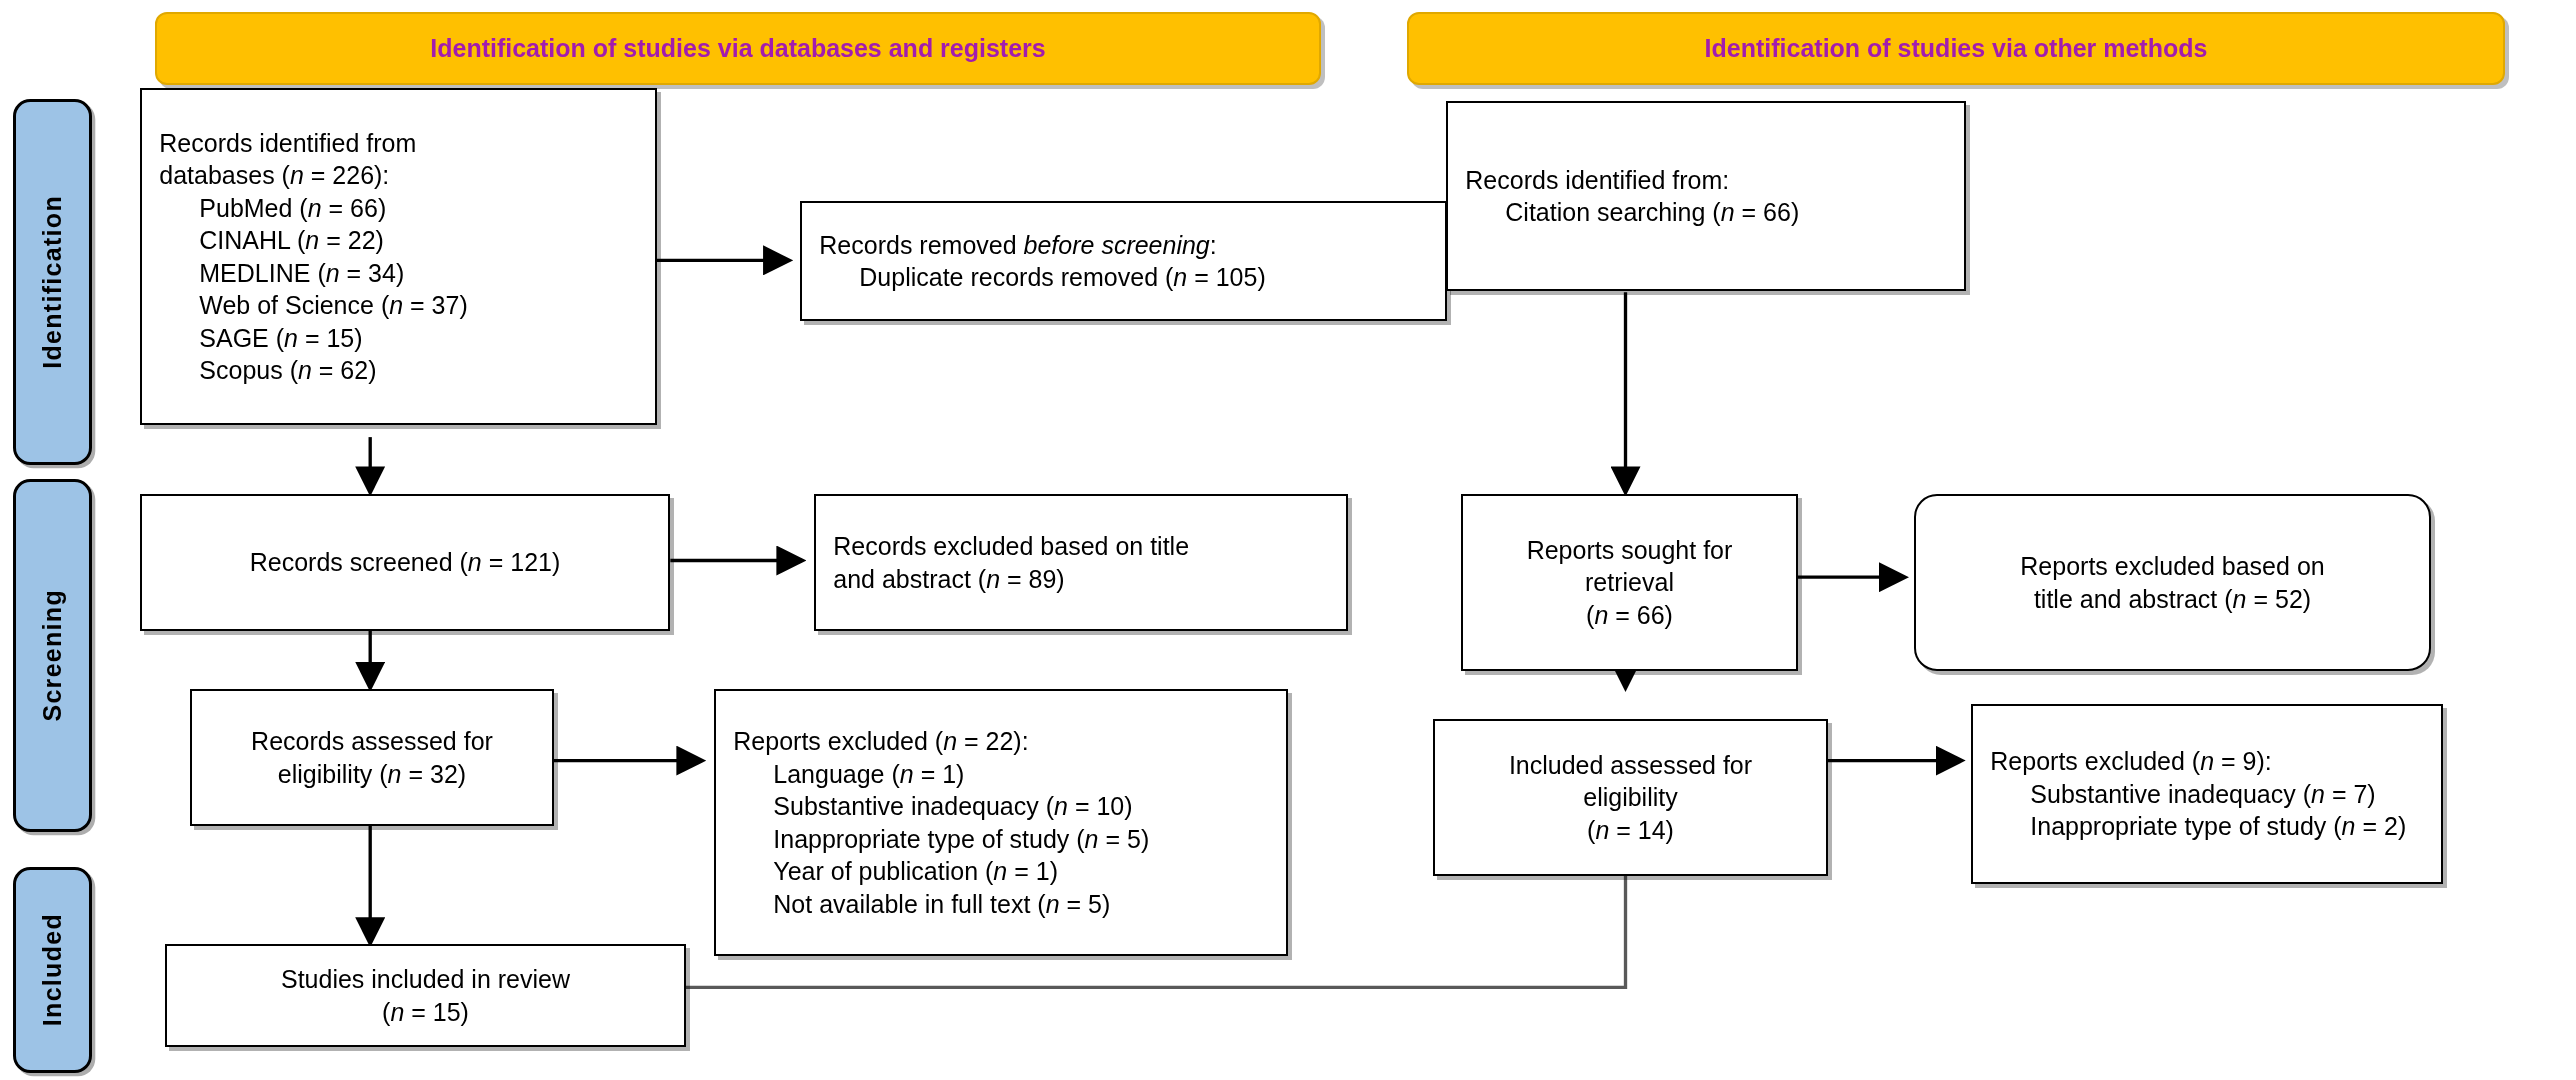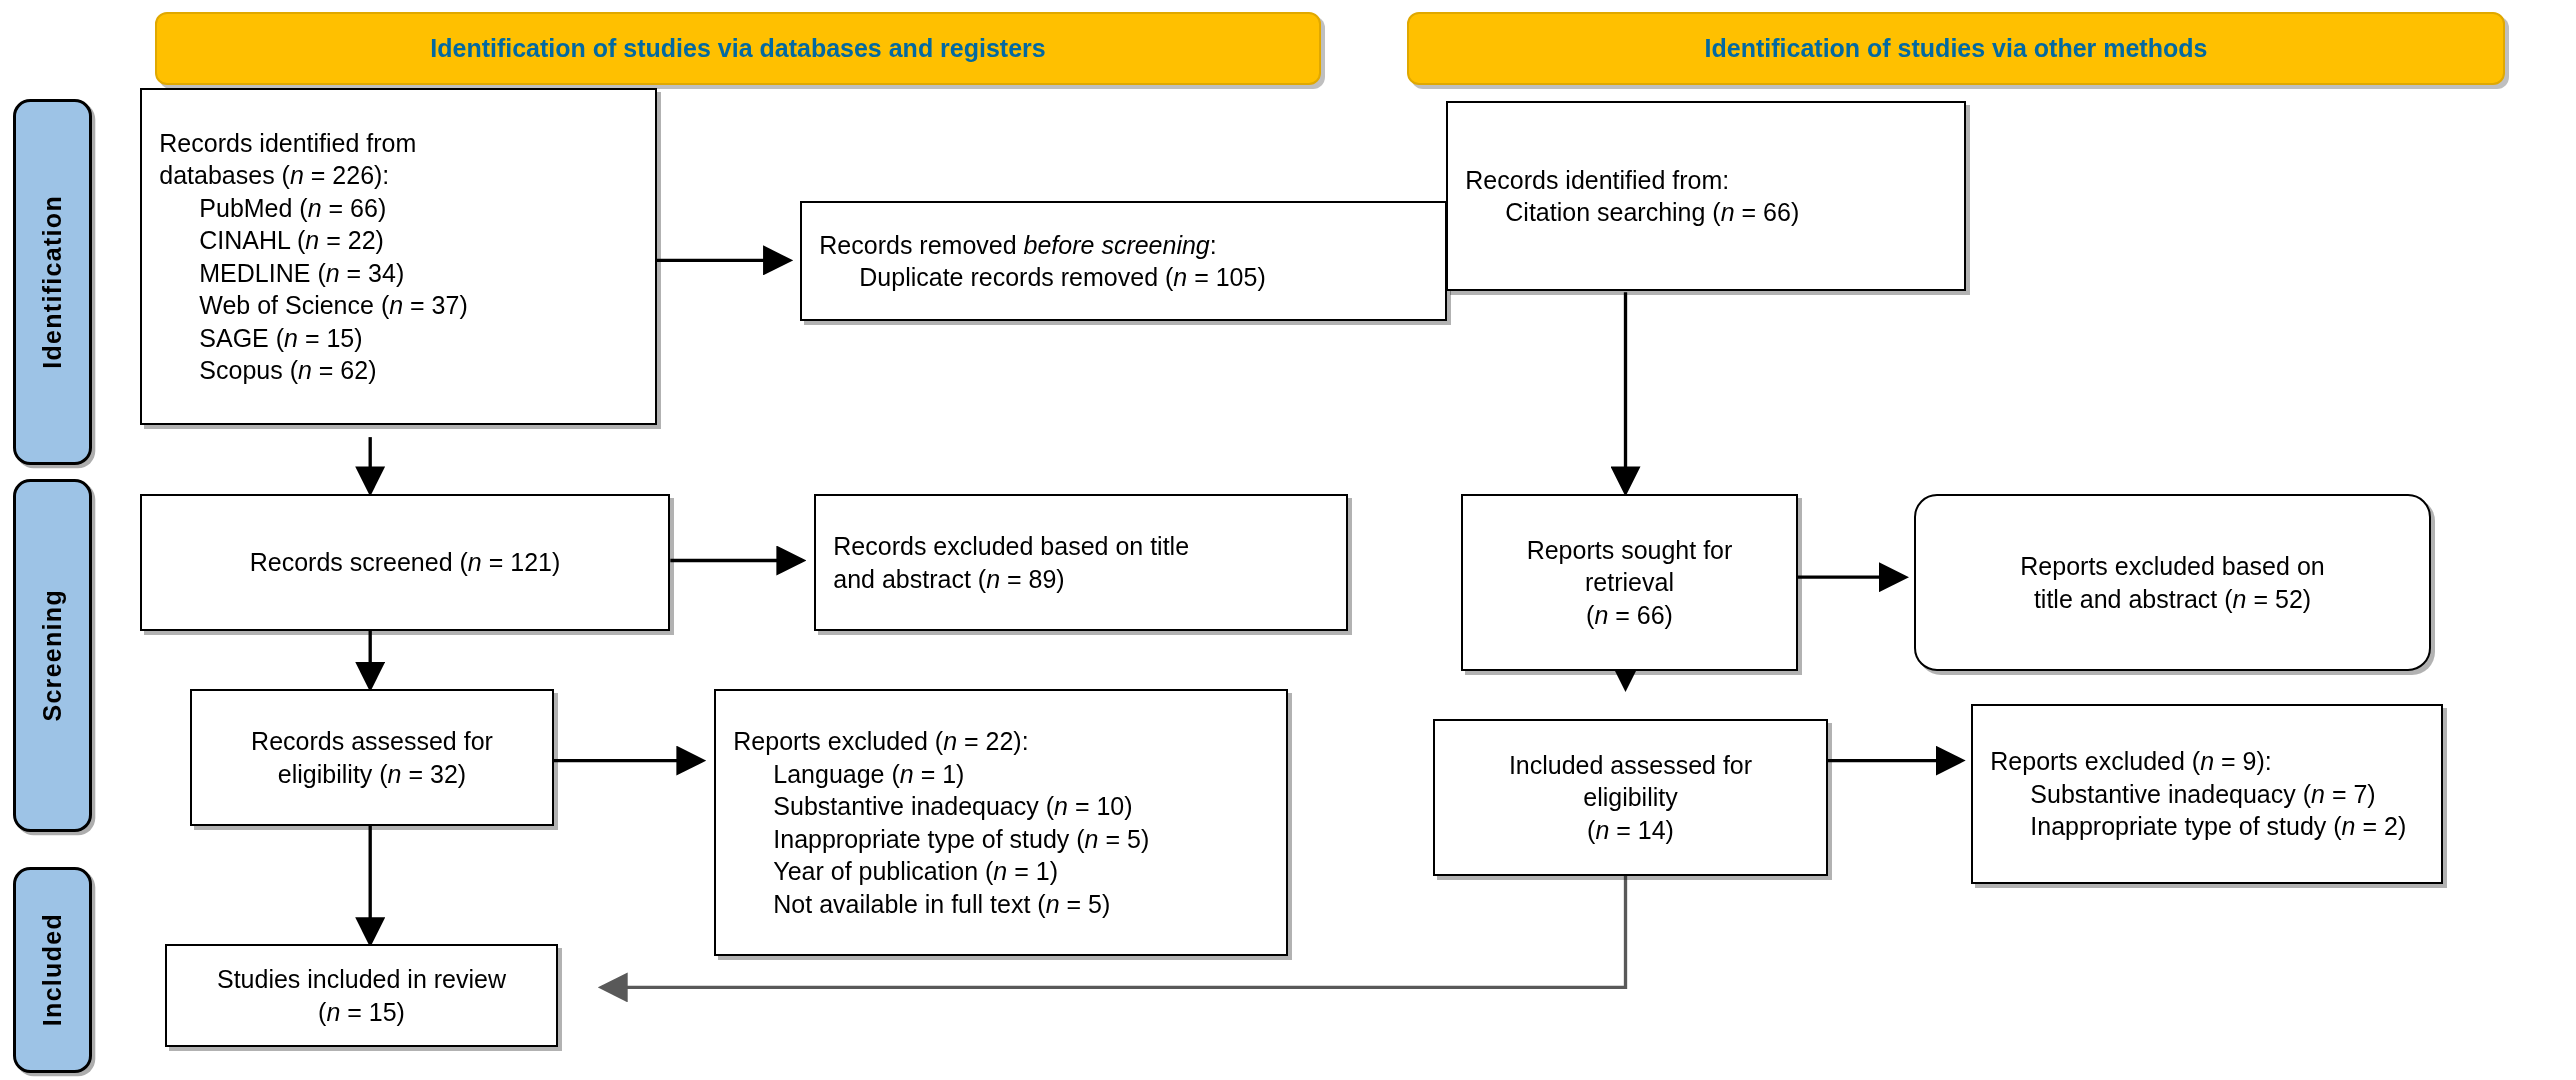--- a/index.html
+++ b/index.html
@@ -53,21 +53,21 @@
     border: 2px solid #e0a800;
     border-radius: 12px;
     box-shadow: 4px 4px 0 rgba(0,0,0,0.25);
     display: flex;
     align-items: center;
     justify-content: center;
   }
   .banner span {
     font-weight: bold;
     font-size: 25px;
-    color: #0369a1;
+    color: #a21caf;
     text-align: center;
     white-space: nowrap;
   }
 
   
   .box {
     position: absolute;
     background: #ffffff;
     border: 2.7px solid #000000;
     box-shadow: 4px 4px 0 rgba(0,0,0,0.30);
@@ -195,21 +195,21 @@
     <div class="pad">
       <div class="line">Reports excluded (<span class="ital">n</span> = 22):</div>
       <div class="line indent">Language (<span class="ital">n</span> = 1)</div>
       <div class="line indent">Substantive inadequacy (<span class="ital">n</span> = 10)</div>
       <div class="line indent">Inappropriate type of study (<span class="ital">n</span> = 5)</div>
       <div class="line indent">Year of publication (<span class="ital">n</span> = 1)</div>
       <div class="line indent">Not available in full text (<span class="ital">n</span> = 5)</div>
     </div>
   </div>
 
-  <div class="box center" style="left:165px; top:944px; width:393px; height:103px;">
+  <div class="box center" style="left:165px; top:944px; width:521px; height:103px;">
     <div class="pad">
       <div class="line">Studies included in review</div>
       <div class="line">(<span class="ital">n</span> = 15)</div>
     </div>
   </div>
 
   <div class="box" style="left:1446px; top:101px; width:520px; height:190px;">
     <div class="pad">
       <div class="line">Records identified from:</div>
       <div class="line indent">Citation searching (<span class="ital">n</span> = 66)</div>

